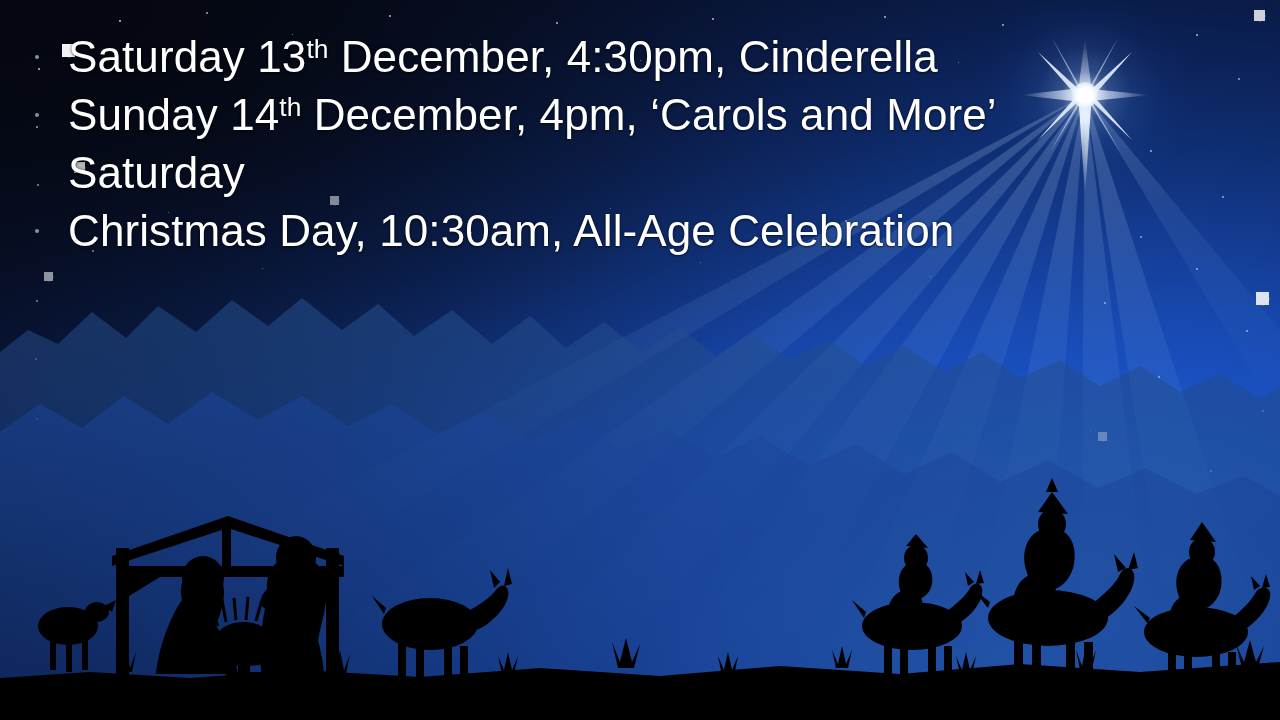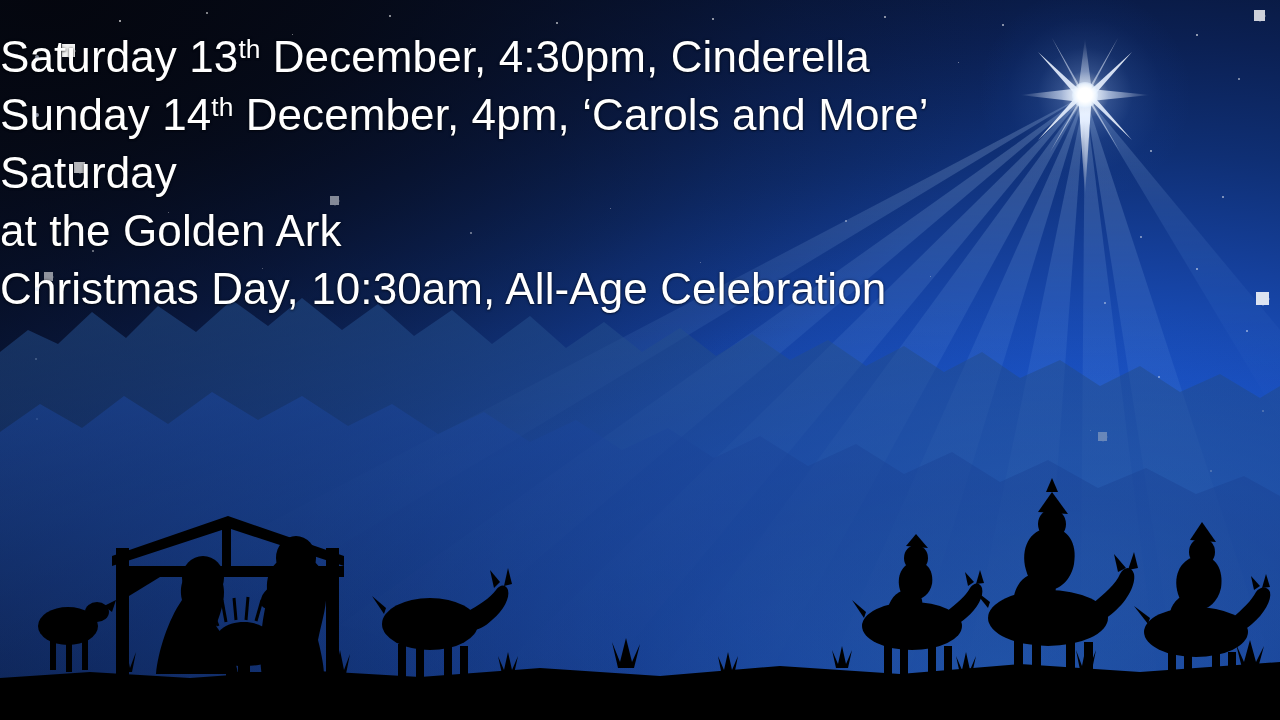--- a/index.html
+++ b/index.html
@@ -110,20 +110,21 @@
   .text-block {
     position: absolute;
     left: 0;
     top: 28px;
     width: 1280px;
   }
   .line {
     position: relative;
     height: 58px;
     line-height: 58px;
+    padding-left: 68px;
     color: #ffffff;
     font-size: 44px;
     font-weight: 400;
     white-space: nowrap;
     letter-spacing: 0.1px;
     text-shadow:
       0 0 3px rgba(0,0,0,0.50),
       0 1px 2px rgba(0,0,0,0.45);
   }
   .line .bullet {
@@ -422,17 +423,16 @@
       <path d="M960,674 L956,656 L962,670 L966,652 L970,670 L976,656 L972,674 Z"></path>
       <path d="M1080,670 L1076,650 L1082,666 L1086,646 L1090,666 L1096,650 L1092,670 Z"></path>
       <path d="M1242,668 L1236,644 L1244,662 L1250,640 L1256,662 L1264,646 L1258,668 Z"></path>
     </g>
   </svg>
 
   <div class="text-block">
       <div class="line"><span class="bullet"></span><span>Saturday 13</span><sup>th</sup><span> December, 4:30pm, Cinderella</span></div>
       <div class="line"><span class="bullet"></span><span>Sunday 14</span><sup>th</sup><span> December, 4pm, ‘Carols and More’</span></div>
       <div class="line cont"><span>Saturday</span></div>
-      <div class="line cont"><span>at the Golden Ark</span></div>
       <div class="line"><span class="bullet"></span><span>Christmas Day, 10:30am, All-Age Celebration</span></div>
     </div>
 
 </div>
 
 </body></html>

